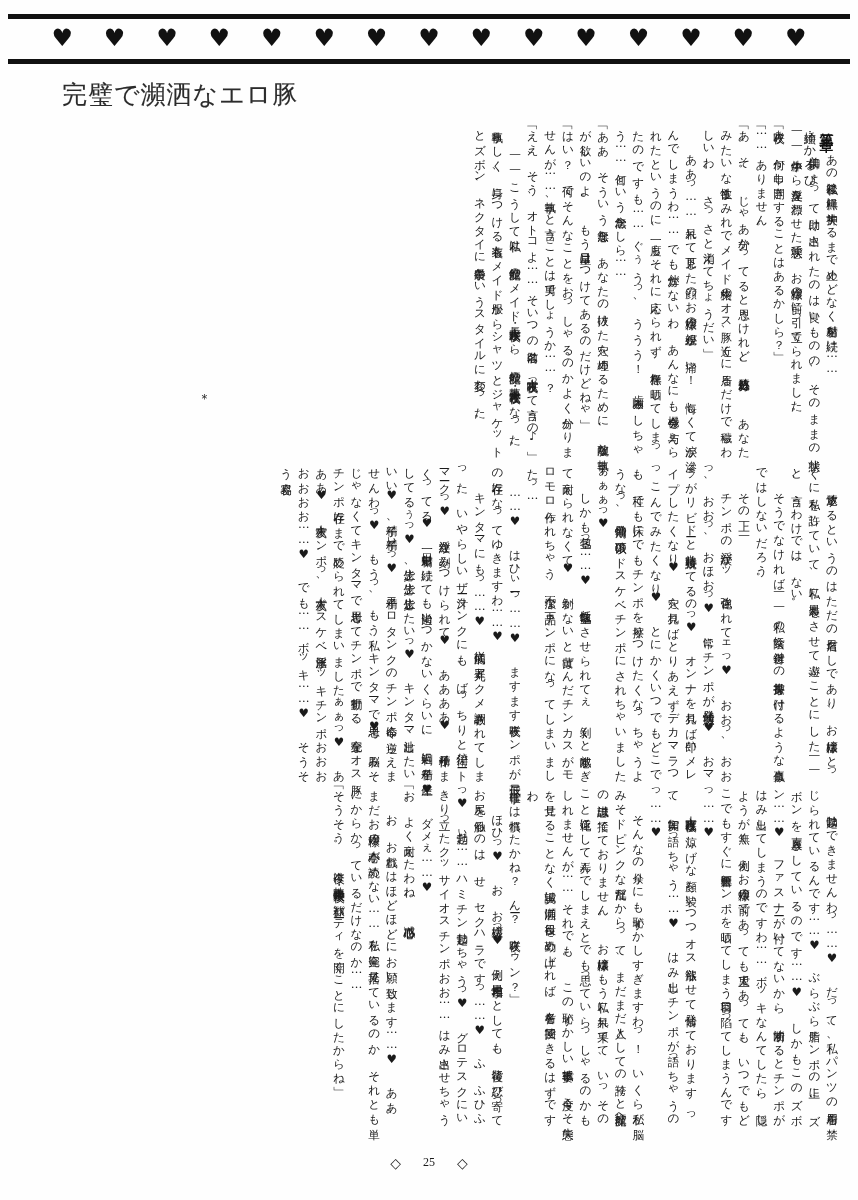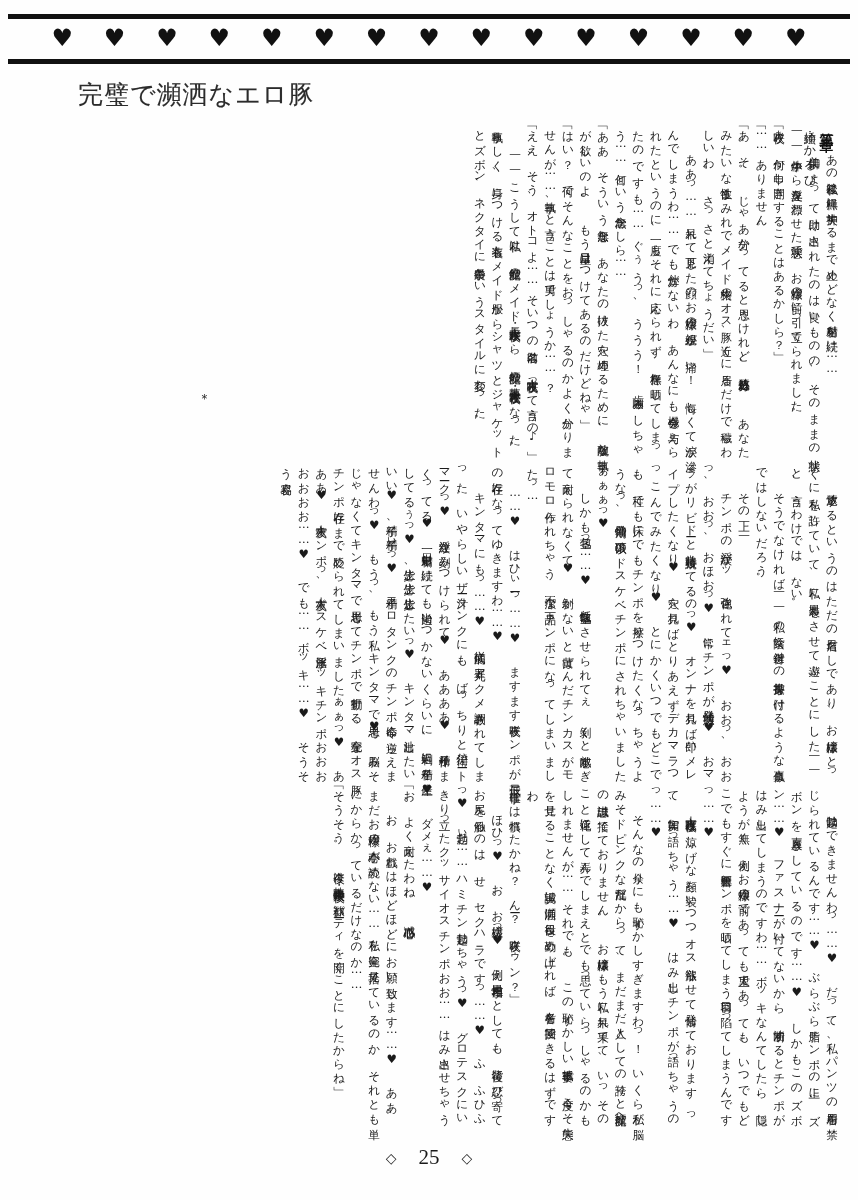--- a/index.html
+++ b/index.html
@@ -50,21 +50,21 @@
     font-size: 24px;
     line-height: 1;
     color: #111;
     font-family: "DejaVu Sans", sans-serif;
     transform: translateY(-1px);
   }
 
   
   #story-title {
     position: absolute;
-    left: 78px;
+    left: 62px;
     top: 78px;
     font-size: 25px;
     letter-spacing: 1px;
     color: #2b2b2b;
     font-family: Liberation Sans, sans-serif;
     font-weight: 400;
     white-space: nowrap;
     -webkit-text-stroke: 0.15px #2b2b2b;
   }
 
@@ -145,21 +145,21 @@
     justify-content: center;
     gap: 22px;
     font-family: "DejaVu Sans", sans-serif;
   }
   #footer .diamond {
     font-size: 14px;
     color: #1a1a1a;
     line-height: 1;
   }
   #footer .pageno {
-    font-size: 21px;
+    font-size: 12px;
     color: #1a1a1a;
     font-family: "Liberation Serif", serif;
   }
 </style>
 </head>
 <body>
 
 <div id="page">
 
   <div id="heart-band">

